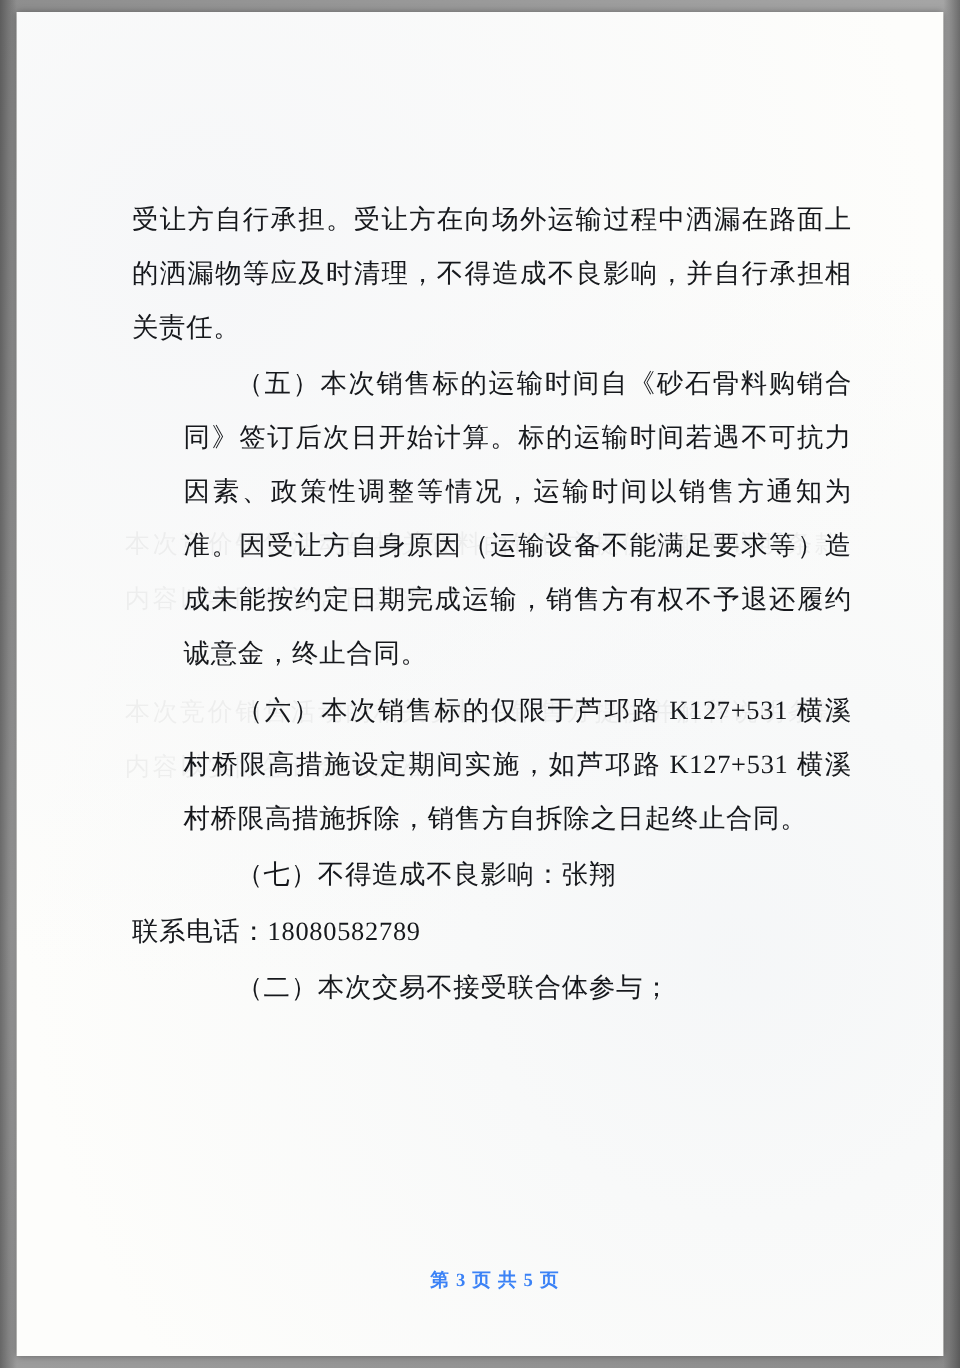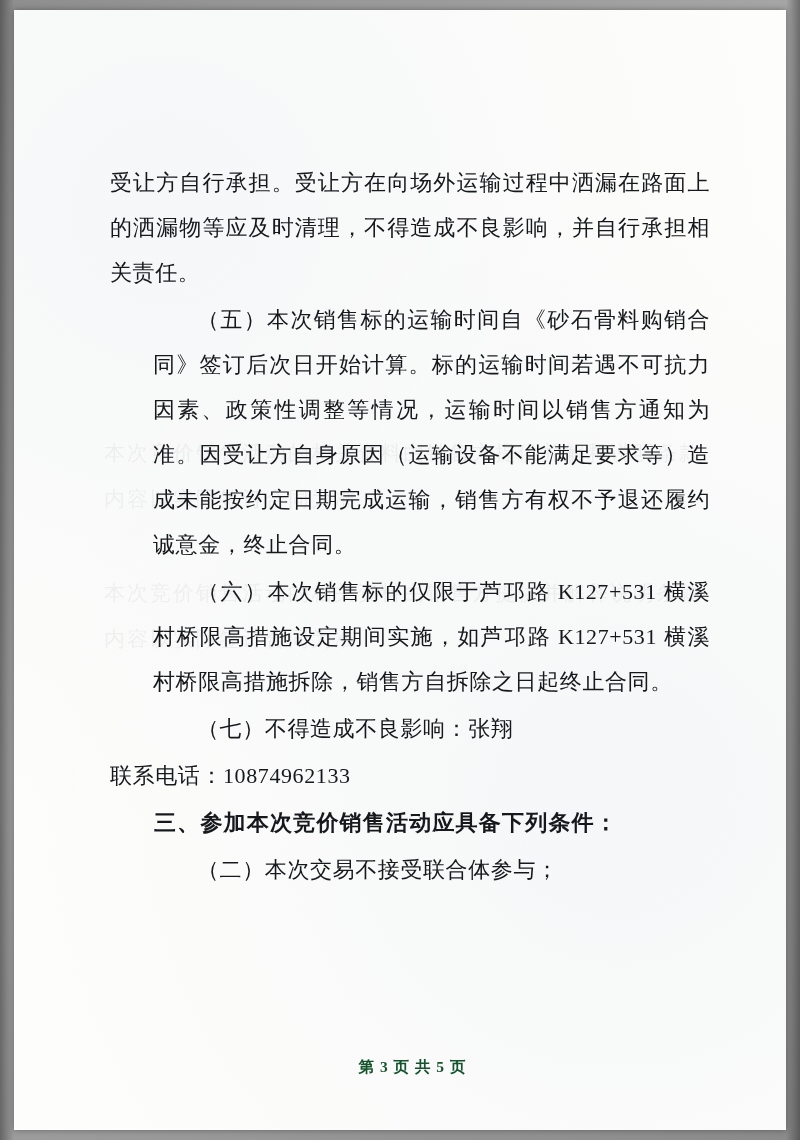--- a/index.html
+++ b/index.html
@@ -80,21 +80,21 @@
     letter-spacing: 1.4px;
   }
   .footer {
     position: absolute;
     left: 0;
     right: 0;
     bottom: 52px;
     text-align: center;
     font-size: 15.5px;
     font-weight: bold;
-    color: #14532d;
+    color: #3b82f6;
     letter-spacing: 1px;
     padding-left: 25px;
   }
   .edge-shadow-l {
     position:absolute; left:0; top:0; width:14px; height:1140px;
     background: linear-gradient(to right, rgba(0,0,0,0.35), rgba(0,0,0,0));
   }
   .edge-shadow-r {
     position:absolute; right:0; top:0; width:14px; height:1140px;
     background: linear-gradient(to left, rgba(0,0,0,0.35), rgba(0,0,0,0));
@@ -111,20 +111,19 @@
     <div class="paper-inner"></div>
 
     <div class="ghost" style="top:420px;">本次竞价销售活动的相关资料由销售方提供并解释说明条款内容以实际签订合同为准</div>
     <div class="ghost" style="top:560px;">本次竞价销售活动的相关资料由销售方提供并解释说明条款内容以实际签订合同为准</div>
 
     <div class="content">
       <p class="">受让方自行承担。受让方在向场外运输过程中洒漏在路面上的洒漏物等应及时清理，不得造成不良影响，并自行承担相关责任。</p>
       <p class="indent">（五）本次销售标的运输时间自《砂石骨料购销合同》签订后次日开始计算。标的运输时间若遇不可抗力因素、政策性调整等情况，运输时间以销售方通知为准。因受让方自身原因（运输设备不能满足要求等）造成未能按约定日期完成运输，销售方有权不予退还履约诚意金，终止合同。</p>
       <p class="indent">（六）本次销售标的仅限于芦邛路 K127+531 横溪村桥限高措施设定期间实施，如芦邛路 K127+531 横溪村桥限高措施拆除，销售方自拆除之日起终止合同。</p>
       <p class="indent">（七）不得造成不良影响：张翔</p>
-      <p class="">联系电话：10874962133</p>
-      <p class="heading">三、参加本次竞价销售活动应具备下列条件：</p>
+      <p class="">联系电话：18080582789</p>
       <p class="indent">（二）本次交易不接受联合体参与；</p>
     </div>
 
     <div class="footer">第 3 页 共 5 页</div>
   </div>
 </div>
 
 </body></html>

